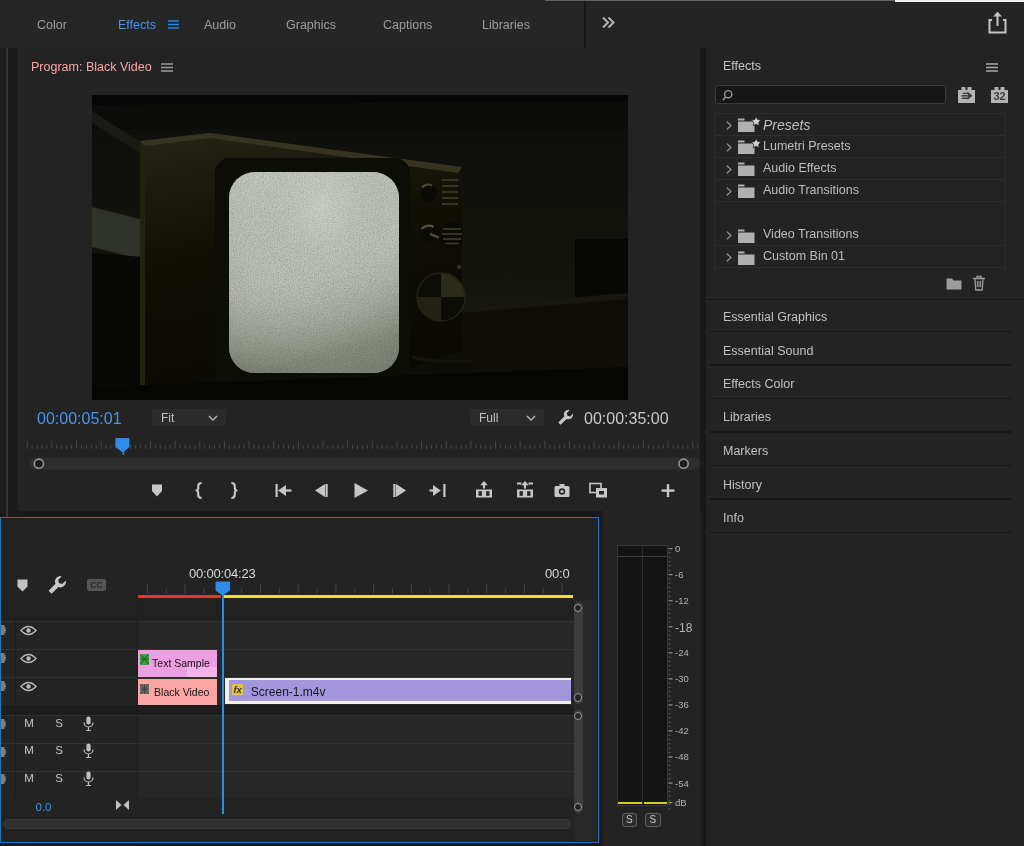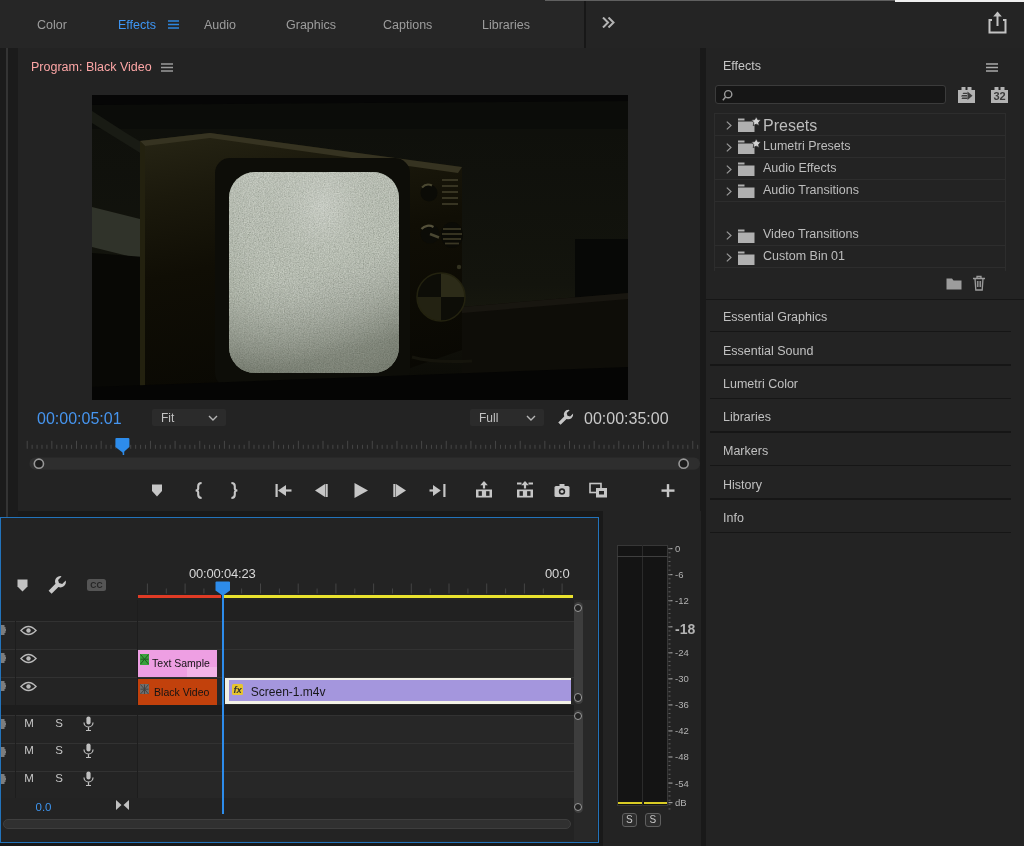--- a/index.html
+++ b/index.html
@@ -468,21 +468,21 @@
     </svg>
 <div class="abs" style="left:137.1px;top:131.5px;width:79.4px;height:27px;background:#ee9fe3;">
 <div class="abs" style="left:49px;top:17px;width:30.4px;height:10px;background:#f2b4e8;"></div>
 <div class="abs" style="left:1.5px;top:4.5px;width:9px;height:10.5px;background:#3aa13d;overflow:hidden;">
 <svg width="9" height="10.5" viewBox="0 0 9 10.5" style="display:block">
           <path d="M0.5 0.5 L8.5 10 M8.5 0.5 L0.5 10 M0.5 5.2 h8" stroke="#1d5c20" stroke-width="1"></path>
         </svg>
       </div>
 <div class="abs" style="left:14px;top:7px;font-size:10.5px;color:#141414;">Text Sample</div>
 </div>
-<div class="abs" style="left:137.1px;top:160.5px;width:79.4px;height:26.5px;background:#c2410c;">
+<div class="abs" style="left:137.1px;top:160.5px;width:79.4px;height:26.5px;background:#fca5a5;">
 <div class="abs" style="left:1.5px;top:5px;width:9px;height:10.5px;background:#6e6e6e;overflow:hidden;">
 <svg width="9" height="10.5" viewBox="0 0 9 10.5" style="display:block">
           <path d="M0.5 0.5 L8.5 10 M8.5 0.5 L0.5 10 M0.5 5.2 h8 M4.5 0.5 v9.5" stroke="#3f3f3f" stroke-width="0.9"></path>
         </svg>
       </div>
 <div class="abs" style="left:16px;top:7px;font-size:10.5px;color:#141414;">Black Video</div>
 </div>
 <div class="abs" style="left:224.2px;top:159.5px;width:346.3px;height:26.7px;background:#f2f1e6;">
 <div class="abs" style="left:3.4px;top:2.7px;width:342.9px;height:21px;background:#a496dd;"></div>
 <div class="abs" style="left:6.8px;top:6.3px;width:10.8px;height:11px;background:#e7c52e;border-radius:1.5px;"></div>
@@ -583,21 +583,21 @@
       <rect x="65.5" y="280.2" width="2" height="0.9" fill="#666"></rect>
       <rect x="65.5" y="284.5" width="2" height="0.9" fill="#666"></rect>
       <rect x="65.5" y="288.8" width="2" height="0.9" fill="#666"></rect>
       <rect x="65.5" y="293.2" width="2" height="0.9" fill="#666"></rect>
       <rect x="65.5" y="297.5" width="2" height="0.9" fill="#666"></rect>
       <rect x="65.5" y="291" width="4" height="1.2" fill="#999"></rect>
     </svg>
 <div class="abs" style="left:72px;top:32.0px;font-size:9.5px;color:#b3b3b3;">0</div>
 <div class="abs" style="left:72px;top:58.0px;font-size:9.5px;color:#b3b3b3;">-6</div>
 <div class="abs" style="left:72px;top:84.1px;font-size:9.5px;color:#b3b3b3;">-12</div>
-<div class="abs" style="left:72px;top:110.2px;font-size:14px;color:#b3b3b3;font-weight:bold;">-18</div>
+<div class="abs" style="left:72px;top:110.2px;font-size:12px;color:#b3b3b3;">-18</div>
 <div class="abs" style="left:72px;top:136.2px;font-size:9.5px;color:#b3b3b3;">-24</div>
 <div class="abs" style="left:72px;top:162.2px;font-size:9.5px;color:#b3b3b3;">-30</div>
 <div class="abs" style="left:72px;top:188.3px;font-size:9.5px;color:#b3b3b3;">-36</div>
 <div class="abs" style="left:72px;top:214.3px;font-size:9.5px;color:#b3b3b3;">-42</div>
 <div class="abs" style="left:72px;top:240.4px;font-size:9.5px;color:#b3b3b3;">-48</div>
 <div class="abs" style="left:72px;top:266.5px;font-size:9.5px;color:#b3b3b3;">-54</div>
 <div class="abs" style="left:72px;top:286px;font-size:9.5px;color:#b3b3b3;">dB</div>
 <div class="abs" style="left:18.5px;top:302px;width:15.5px;height:14px;background:#2d2d2d;border:1px solid #5f5f5f;border-radius:3px;box-sizing:border-box;text-align:center;line-height:12px;font-size:10px;color:#c6c6c6;">S</div>
 <div class="abs" style="left:42px;top:302px;width:15.5px;height:14px;background:#2d2d2d;border:1px solid #5f5f5f;border-radius:3px;box-sizing:border-box;text-align:center;line-height:12px;font-size:10px;color:#c6c6c6;">S</div>
 </div>
@@ -630,21 +630,21 @@
   <div class="abs" style="left:8px;top:64.5px;width:292px;height:158px;border-top:1px solid #2d2d2d;border-left:1px solid #2d2d2d;border-right:1px solid #2d2d2d;box-sizing:border-box;" id="tree">
 <div style="position:absolute;left:0;top:0.0px;width:100%;height:22.1px;border-bottom:1px solid #2d2d2d;box-sizing:border-box;">
   <svg style="position:absolute;left:11px;top:7px" width="6" height="9" viewBox="0 0 6 9">
           <path d="M0.8 0.6 L5 4.5 L0.8 8.4" fill="none" stroke="#999999" stroke-width="1.2"></path>
         </svg>
   <svg style="position:absolute;left:22px;top:3.5px" width="27" height="16" viewBox="0 0 27 16">
     <path d="M1 3.5 h6.5 v-2 h-6.5 z" fill="#b0b0b0"></path>
     <rect x="1" y="4.5" width="16.5" height="10.5" fill="#b0b0b0"></rect>
     <path d="M19.2 -0.4 l1.5 3 3.3 0.5 -2.4 2.3 0.55 3.3 -2.95-1.55 -2.95 1.55 0.55-3.3 -2.4-2.3 3.3-0.5 z" fill="#d2d2d2" stroke="#232323" stroke-width="0.8"></path>
   </svg>
-  <span style="position:absolute;left:48px;top:3px;font-size:16px;color:#bdbdbd;">Presets</span>
+  <span style="position:absolute;left:48px;top:3px;font-size:14px;color:#bdbdbd;font-style:italic;">Presets</span>
 </div>
 <div style="position:absolute;left:0;top:22.1px;width:100%;height:22.1px;border-bottom:1px solid #2d2d2d;box-sizing:border-box;">
   <svg style="position:absolute;left:11px;top:7px" width="6" height="9" viewBox="0 0 6 9">
           <path d="M0.8 0.6 L5 4.5 L0.8 8.4" fill="none" stroke="#999999" stroke-width="1.2"></path>
         </svg>
   <svg style="position:absolute;left:22px;top:3.5px" width="27" height="16" viewBox="0 0 27 16">
     <path d="M1 3.5 h6.5 v-2 h-6.5 z" fill="#b0b0b0"></path>
     <rect x="1" y="4.5" width="16.5" height="10.5" fill="#b0b0b0"></rect>
     <path d="M19.2 -0.4 l1.5 3 3.3 0.5 -2.4 2.3 0.55 3.3 -2.95-1.55 -2.95 1.55 0.55-3.3 -2.4-2.3 3.3-0.5 z" fill="#d2d2d2" stroke="#232323" stroke-width="0.8"></path>
   </svg>
@@ -701,21 +701,21 @@
   </svg>
   <svg class="abs" style="left:266px;top:227px" width="14" height="16" viewBox="0 0 14 16">
     <path d="M1 3.5 h12 M5 3 v-1.5 h4 V3 M3 3.5 l0.8 11.5 h6.4 L11 3.5" fill="none" stroke="#9c9c9c" stroke-width="1.3"></path>
     <path d="M5.4 6 v6 M7 6 v6 M8.6 6 v6" stroke="#9c9c9c" stroke-width="1"></path>
   </svg>
   <div class="abs" style="left:0px;top:250.5px;width:318px;height:1.5px;background:#161616;"></div>
 
   <div id="plist">
 <div style="position:absolute;left:17px;top:261.9px;font-size:12.5px;color:#c0c0c0;">Essential Graphics</div>
 <div style="position:absolute;left:17px;top:295.5px;font-size:12.5px;color:#c0c0c0;">Essential Sound</div>
-<div style="position:absolute;left:17px;top:329.0px;font-size:12.5px;color:#c0c0c0;">Lumetri Color</div>
+<div style="position:absolute;left:17px;top:329.0px;font-size:12.5px;color:#c0c0c0;">Effects Color</div>
 <div style="position:absolute;left:17px;top:362.2px;font-size:12.5px;color:#c0c0c0;">Libraries</div>
 <div style="position:absolute;left:17px;top:396.0px;font-size:12.5px;color:#c0c0c0;">Markers</div>
 <div style="position:absolute;left:17px;top:429.5px;font-size:12.5px;color:#c0c0c0;">History</div>
 <div style="position:absolute;left:17px;top:463.0px;font-size:12.5px;color:#c0c0c0;">Info</div>
 <div style="position:absolute;left:4px;top:282.8px;width:301px;height:1.5px;background:#161616;"></div>
 <div style="position:absolute;left:4px;top:316.4px;width:301px;height:1.5px;background:#161616;"></div>
 <div style="position:absolute;left:4px;top:349.9px;width:301px;height:1.5px;background:#161616;"></div>
 <div style="position:absolute;left:4px;top:383.4px;width:301px;height:1.5px;background:#161616;"></div>
 <div style="position:absolute;left:4px;top:416.9px;width:301px;height:1.5px;background:#161616;"></div>
 <div style="position:absolute;left:4px;top:450.4px;width:301px;height:1.5px;background:#161616;"></div>

